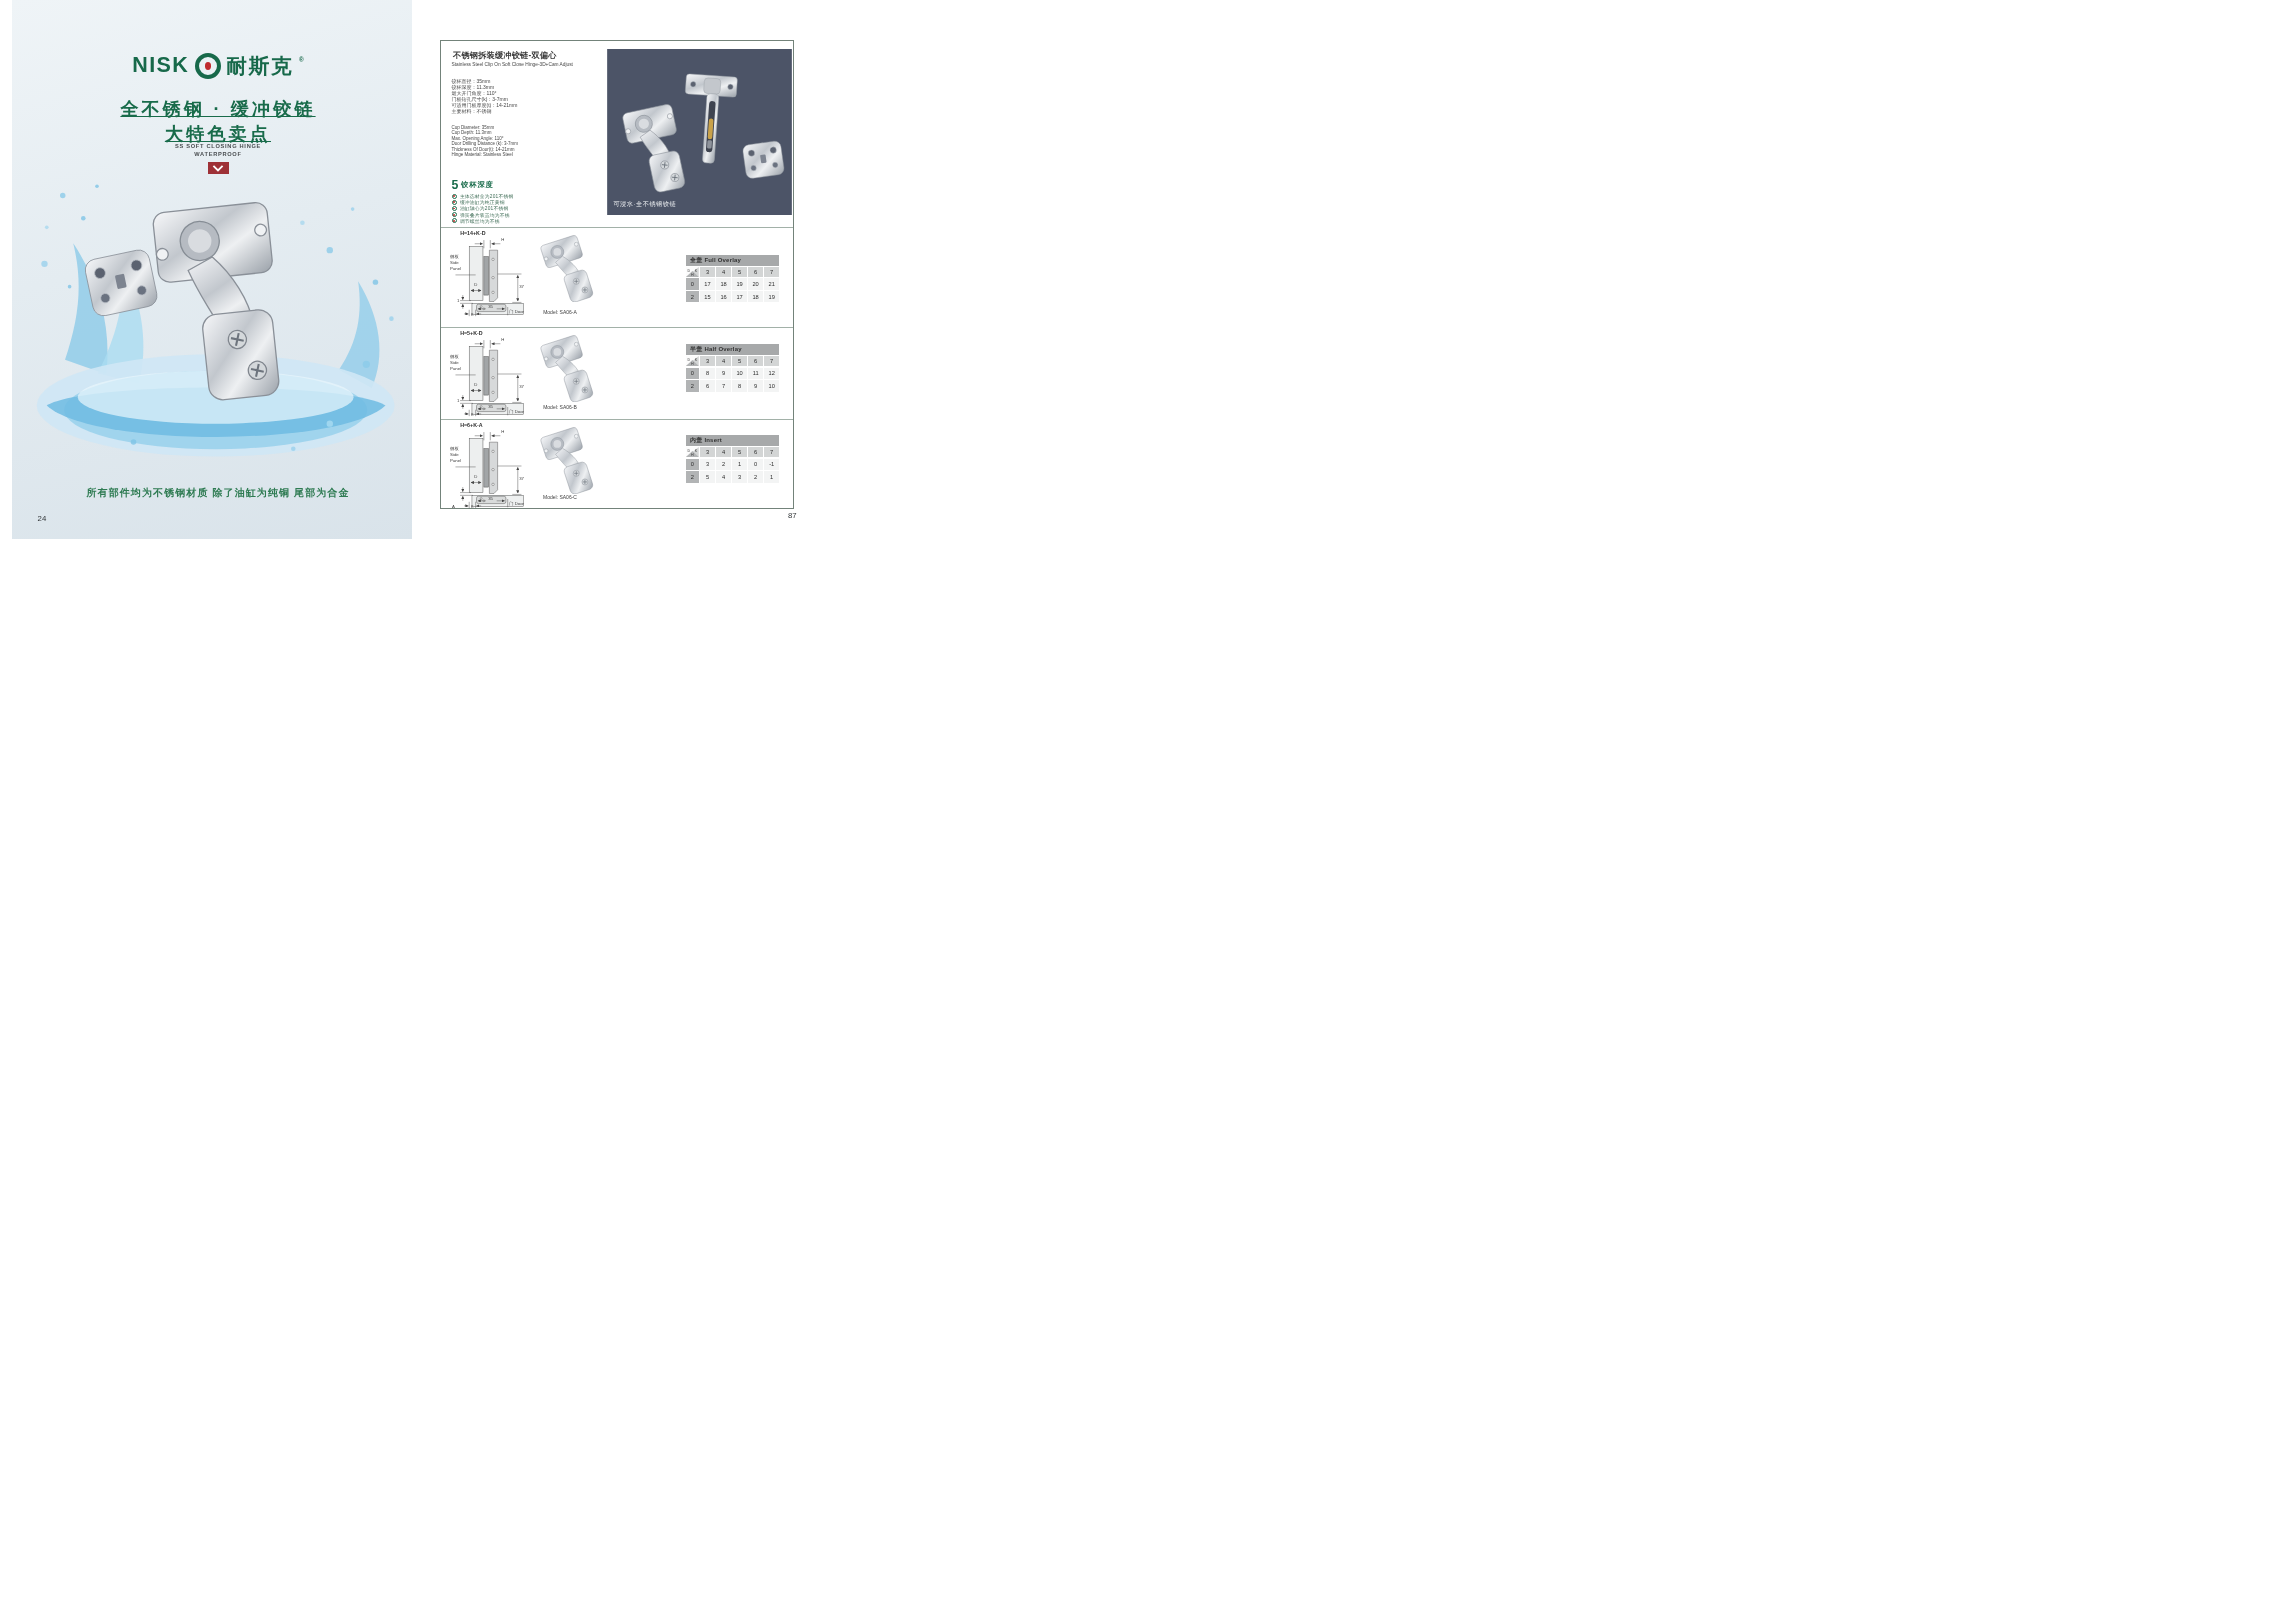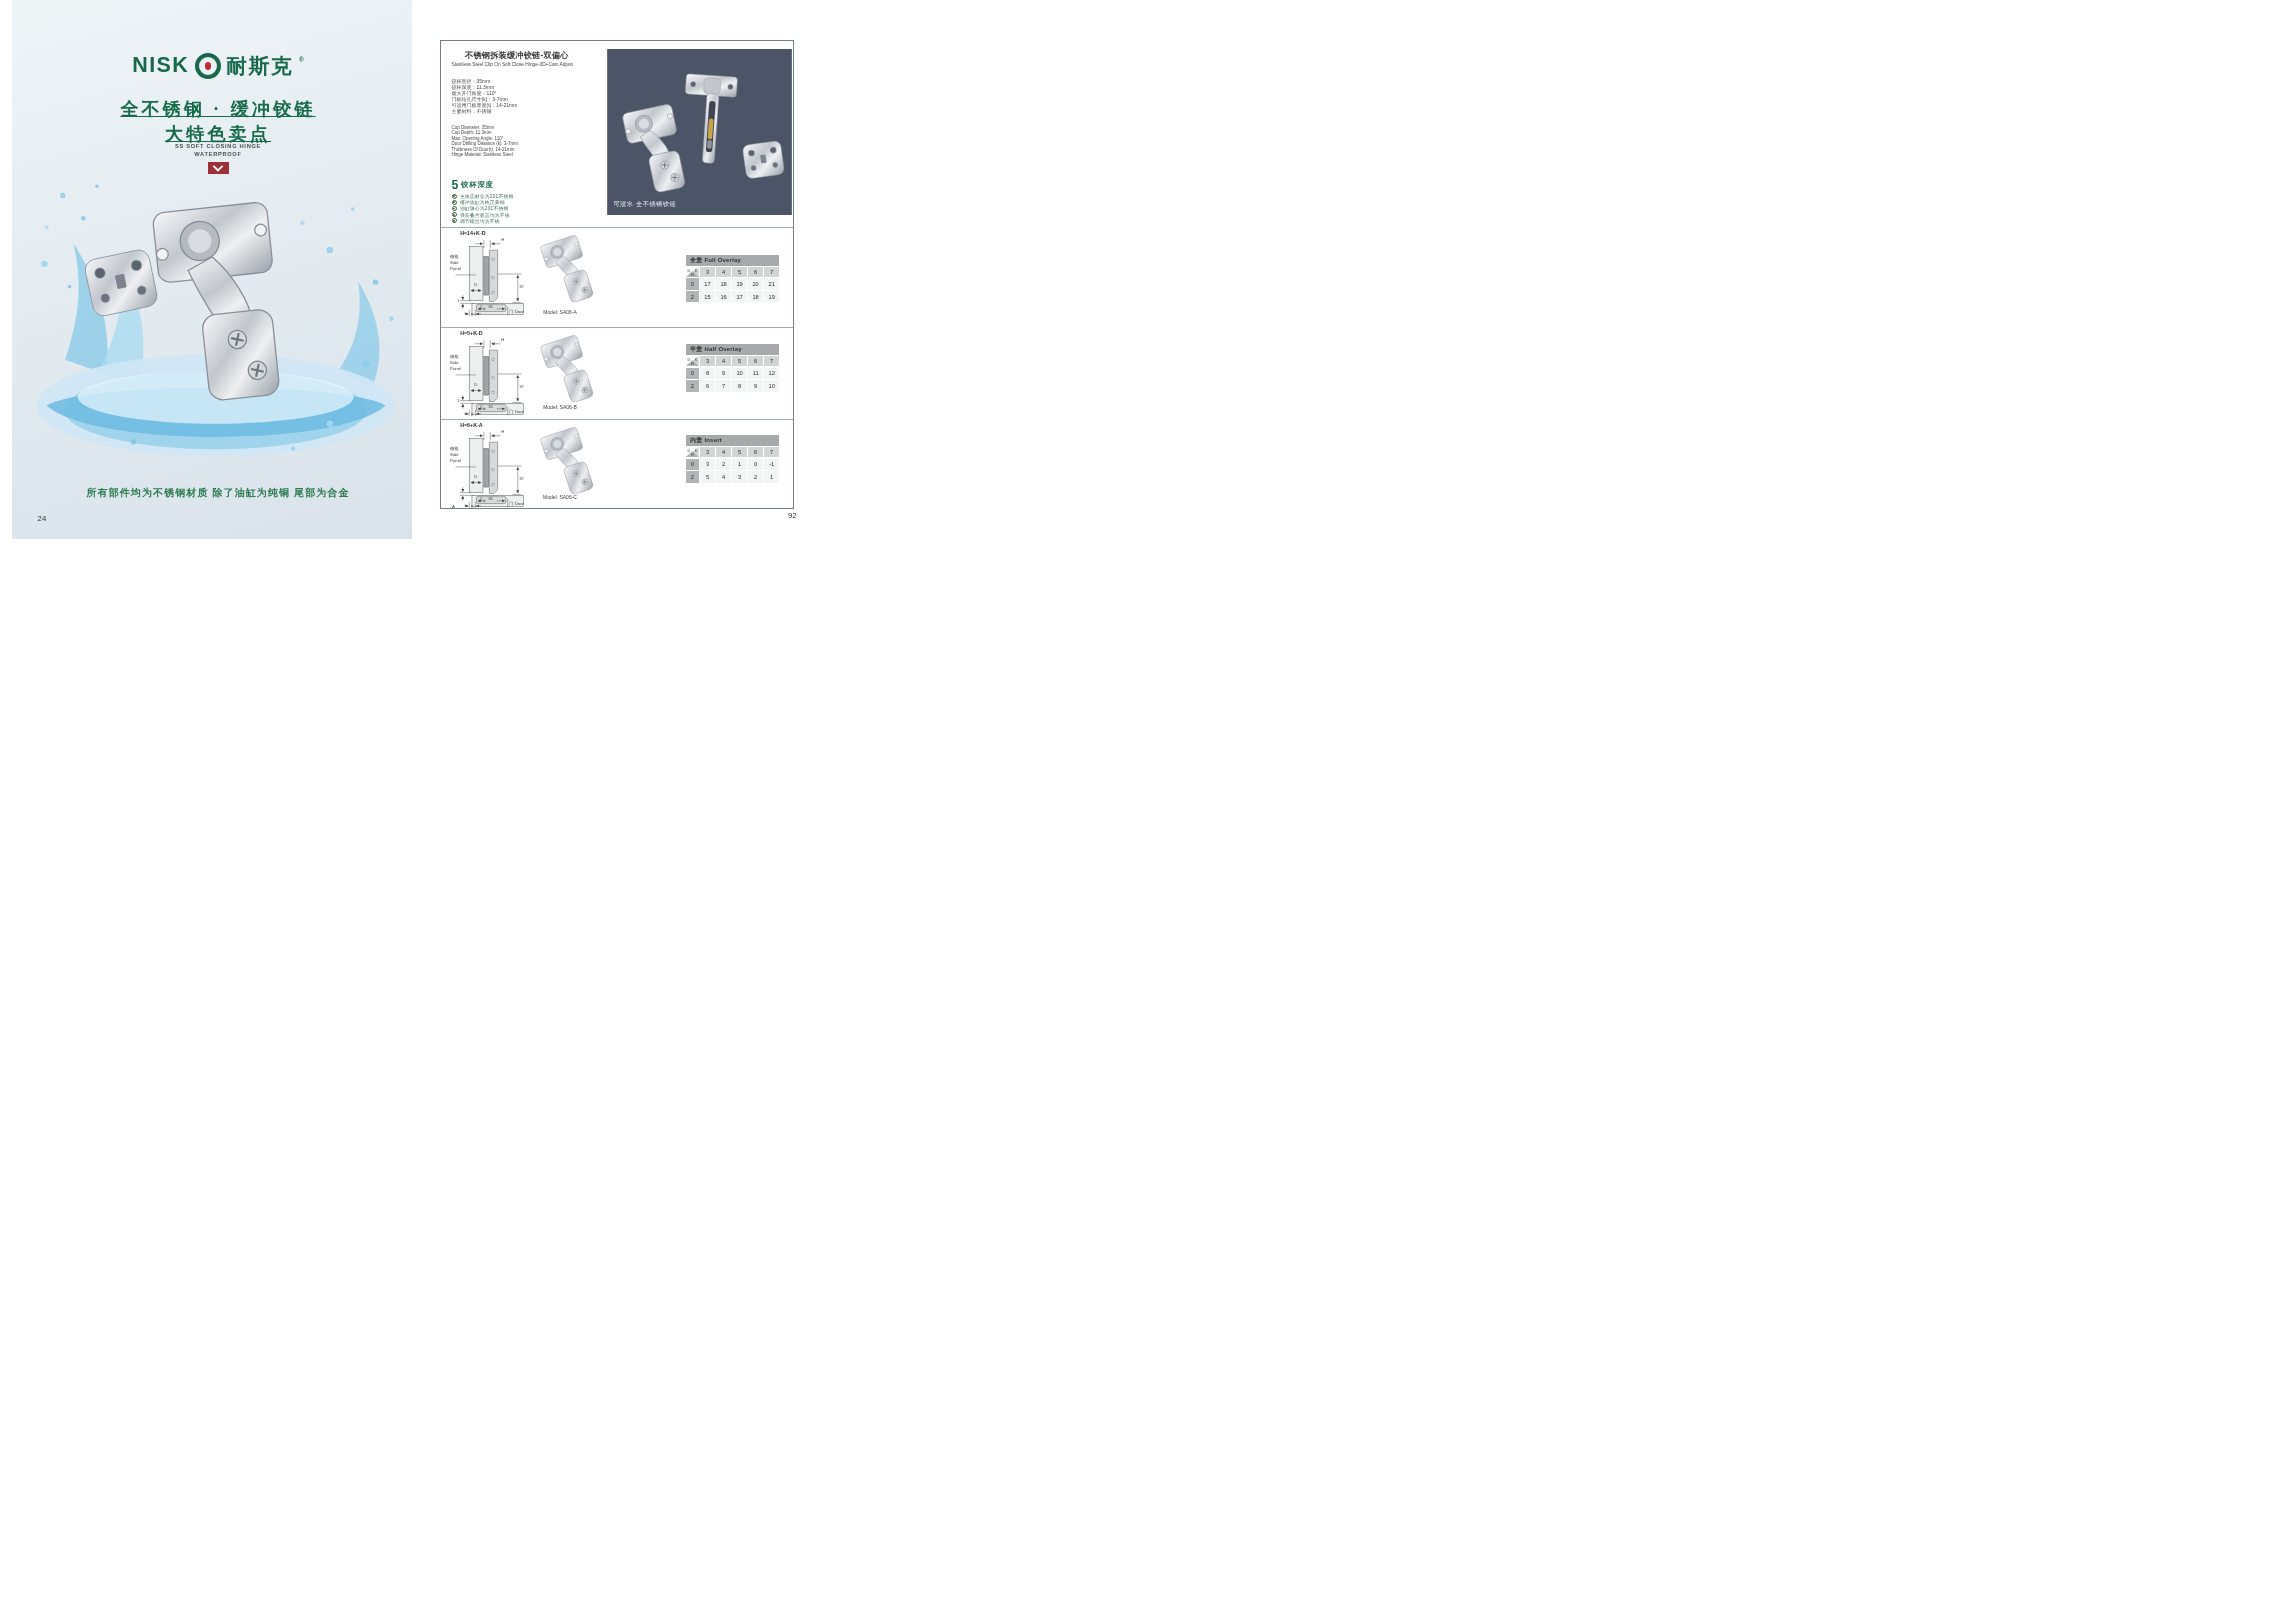--- a/index.html
+++ b/index.html
@@ -31,21 +31,21 @@
   .tagline { position:absolute; top:486px; width:100%; text-align:center; color:#2e7b52;
     font-size:10px; font-weight:600; letter-spacing:1.1px; }
   .pageno-left { position:absolute; left:25.6px; top:514px; font-size:7.8px; color:#34383a; }
 
   
   .page-right { position:absolute; left:412px; top:0; width:415px; height:539px; background:#fff; }
   .content-box { position:absolute; left:28px; top:40px; width:352px; height:467px;
     border:0.5px solid #73837a; }
   .divider { position:absolute; left:0; width:100%; height:0.5px; background:#a2b1a8; }
 
-  .title-cn { position:absolute; left:24px; top:9px; font-size:8.2px; font-weight:800; color:#3a3a3a; letter-spacing:0.2px; }
+  .title-cn { position:absolute; left:12px; top:9px; font-size:8.2px; font-weight:800; color:#3a3a3a; letter-spacing:0.2px; }
   .title-en { position:absolute; left:10.5px; top:21px; font-size:4.8px; color:#474747; }
   .spec-list { position:absolute; left:10.5px; color:#474747; }
   .spec-cn { top:37px; font-size:5px; line-height:6.1px; }
   .spec-en { top:84px; font-size:4.5px; line-height:5.4px; }
   .sell-head { position:absolute; left:10.5px; top:138px; display:flex; align-items:flex-end; gap:2.7px; color:#186b4a; }
   .sell-num { font-size:12.3px; font-weight:800; line-height:1; }
   .sell-title { font-size:7.3px; font-weight:800; letter-spacing:0.9px; padding-bottom:0.9px; }
   .bullet-list { position:absolute; left:10.5px; top:152px; }
   .bullet { display:flex; align-items:center; gap:3.2px; height:6.2px; }
   .dot-icon { width:3.2px; height:3.2px; border:0.9px solid #1e6b4a; border-radius:50%; position:relative; flex:0 0 auto; }
@@ -442,16 +442,16 @@
             <div class="cell rl">2</div>
             <div class="cell v">5</div>
             <div class="cell v">4</div>
             <div class="cell v">3</div>
             <div class="cell v">2</div>
             <div class="cell v">1</div>
           </div>
         </div>
       </section>
     </div>
-    <div class="pageno-right">92</div>
+    <div class="pageno-right">87</div>
   </div>
 </div>
 
 
 </body></html>

